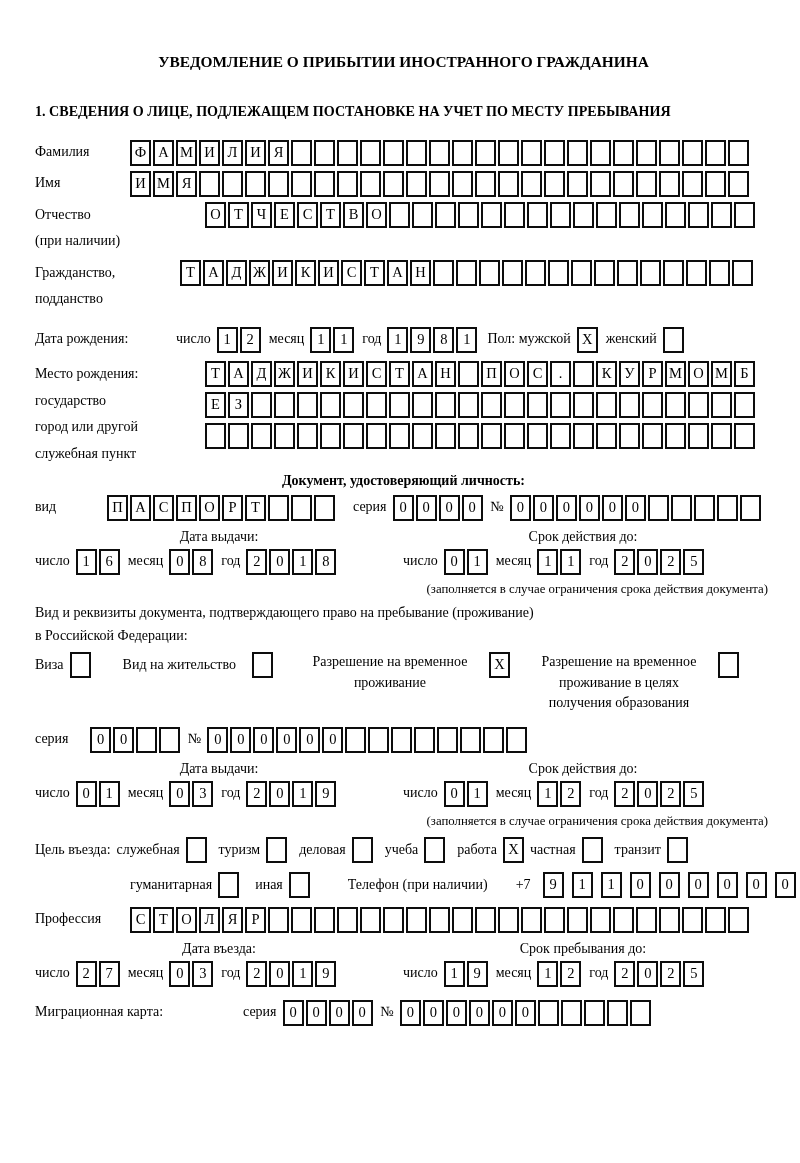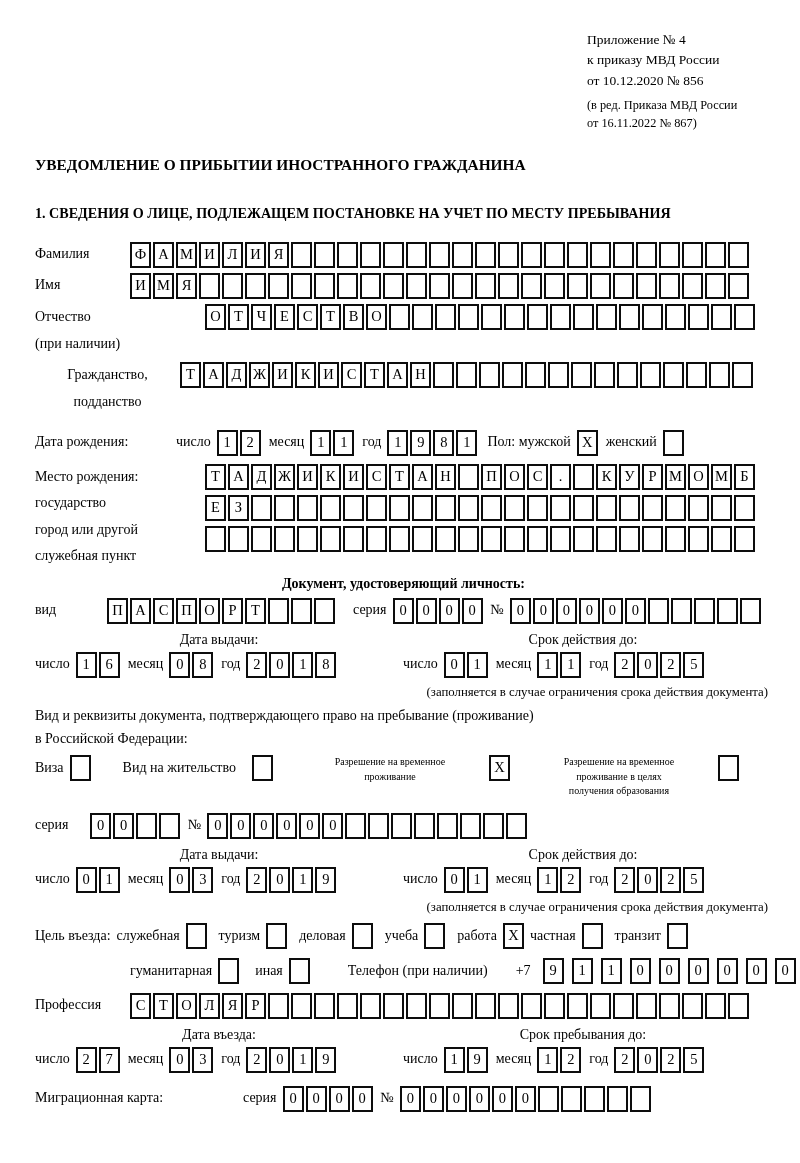--- a/index.html
+++ b/index.html
@@ -6,65 +6,57 @@
   html,body { margin:0; padding:0; background:#fff; color:#000;
     font-family:"Liberation Serif","DejaVu Serif",serif; }
   .page { width:800px; min-height:1163px; padding:30px 28px 14px 35px; background:#fff; }
 
   
   .toprt { width:195px; margin-left:552px; font-size:13.5px; line-height:1.5; }
   .toprt .small { font-size:12.3px; }
   .toprt .gap { height:5px; }
   .forma { text-align:right; font-weight:bold; font-size:14.5px; padding-right:14px; margin-top:16px; }
 
-  .title { font-weight:bold; font-size:15.4px; line-height:1.6; margin-top:20px; }
+  .title { text-align:center; font-weight:bold; font-size:15.4px; line-height:1.6; margin-top:20px; }
   .blank { display:inline-block; width:56px; border-bottom:2px solid #2a2a2a; margin-left:14px; }
   .sect { font-weight:bold; font-size:14.1px; margin-top:28px; margin-bottom:20px; }
 
   
   .frow { display:flex; align-items:flex-start; margin-bottom:5px; white-space:nowrap; }
   .flabel { font-size:14px; padding-top:4px; flex:none; }
-  .w95 { width:95px; } .w135 { width:135px; } .w145 { width:145px;align-items:center; } .w170 { width:170px; }
+  .w95 { width:95px; } .w135 { width:135px; } .w145 { width:145px; } .w170 { width:170px; }
   .stack { display:flex; flex-direction:column; flex:none; }
   .stack .lbl { font-size:14px; line-height:1.9; }
   .cells { display:inline-flex; flex:none; }
   .cell { flex:none; display:inline-block; width:21px; height:26px; border:2px solid #0d0d0d;
           margin-right:2px; text-align:center; font-size:14.5px; line-height:21px; background:#fff; }
   .dlbl { font-size:14px; padding-top:4px; margin:0 6px; flex:none; }
 
   .dochead { text-align:center; font-weight:bold; font-size:14px; margin:6px 0 6px 0; }
 
   .twocol { display:flex; margin-top:8px; }
   .colhead { text-align:center; font-size:14px; margin-bottom:4px; }
   .note { font-size:12.8px; text-align:right; margin:2px 4px 8px 0; }
 
   .plain { font-size:14px; margin-bottom:7px; }
 
   .cbrow { display:flex; align-items:flex-start; margin:8px 0 14px 0; }
   .cblabel { font-size:14px; padding-top:5px; flex:none; }
   .cbstack { display:flex; flex-direction:column; text-align:center; flex:none; }
-  .cbstack span { font-size:10px; line-height:1.45; }
+  .cbstack span { font-size:14px; line-height:1.45; }
 
   .purline { display:flex; align-items:center; margin-bottom:9px; white-space:nowrap; }
   .purline .cblabel { padding-top:0; }
   .purline .cell { margin-left:6px; }
 </style>
 </head>
 <body>
 
 <div class="page">
 
-  <div class="toprt">
-    <div>Приложение № 4</div>
-    <div>к приказу МВД России</div>
-    <div>от 10.12.2020 № 856</div>
-    <div class="gap"></div>
-    <div class="small">(в ред. Приказа МВД России</div>
-    <div class="small">от 16.11.2022 № 867)</div>
-  </div>
 
 
   <div class="title">
     <div>УВЕДОМЛЕНИЕ О ПРИБЫТИИ ИНОСТРАННОГО ГРАЖДАНИНА</div>
   </div>
 
   <div class="sect">1. СВЕДЕНИЯ О ЛИЦЕ, ПОДЛЕЖАЩЕМ ПОСТАНОВКЕ НА УЧЕТ ПО МЕСТУ ПРЕБЫВАНИЯ</div>
 
   <div class="frow">
     <span class="flabel w95">Фамилия</span>

